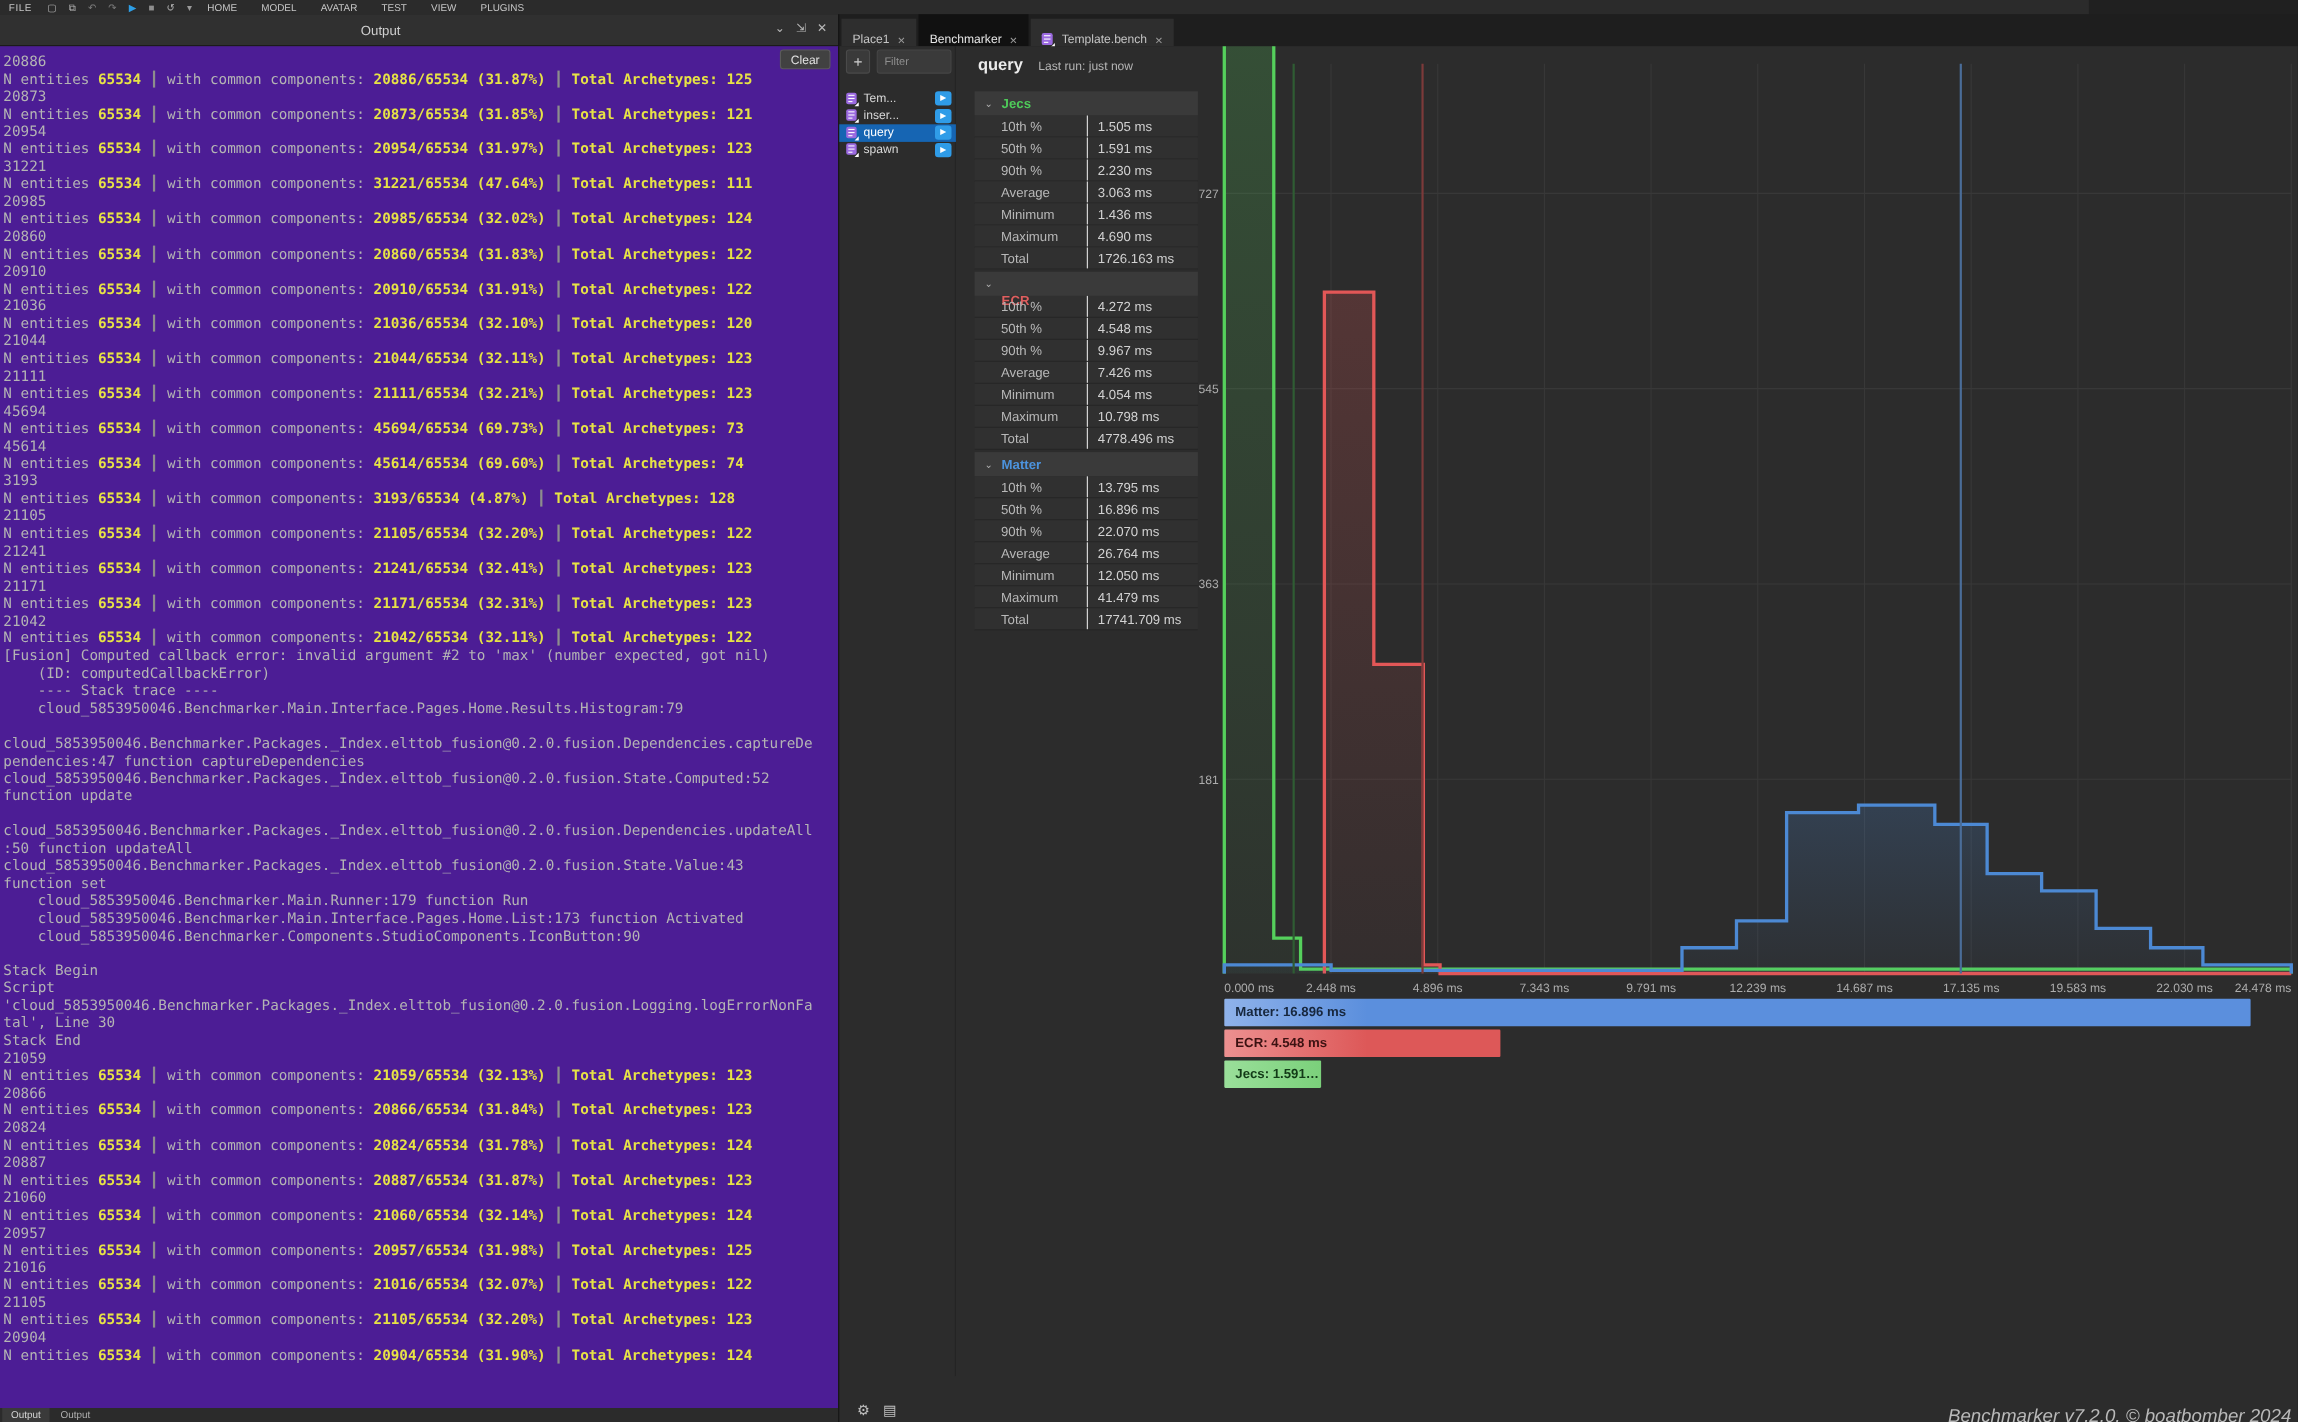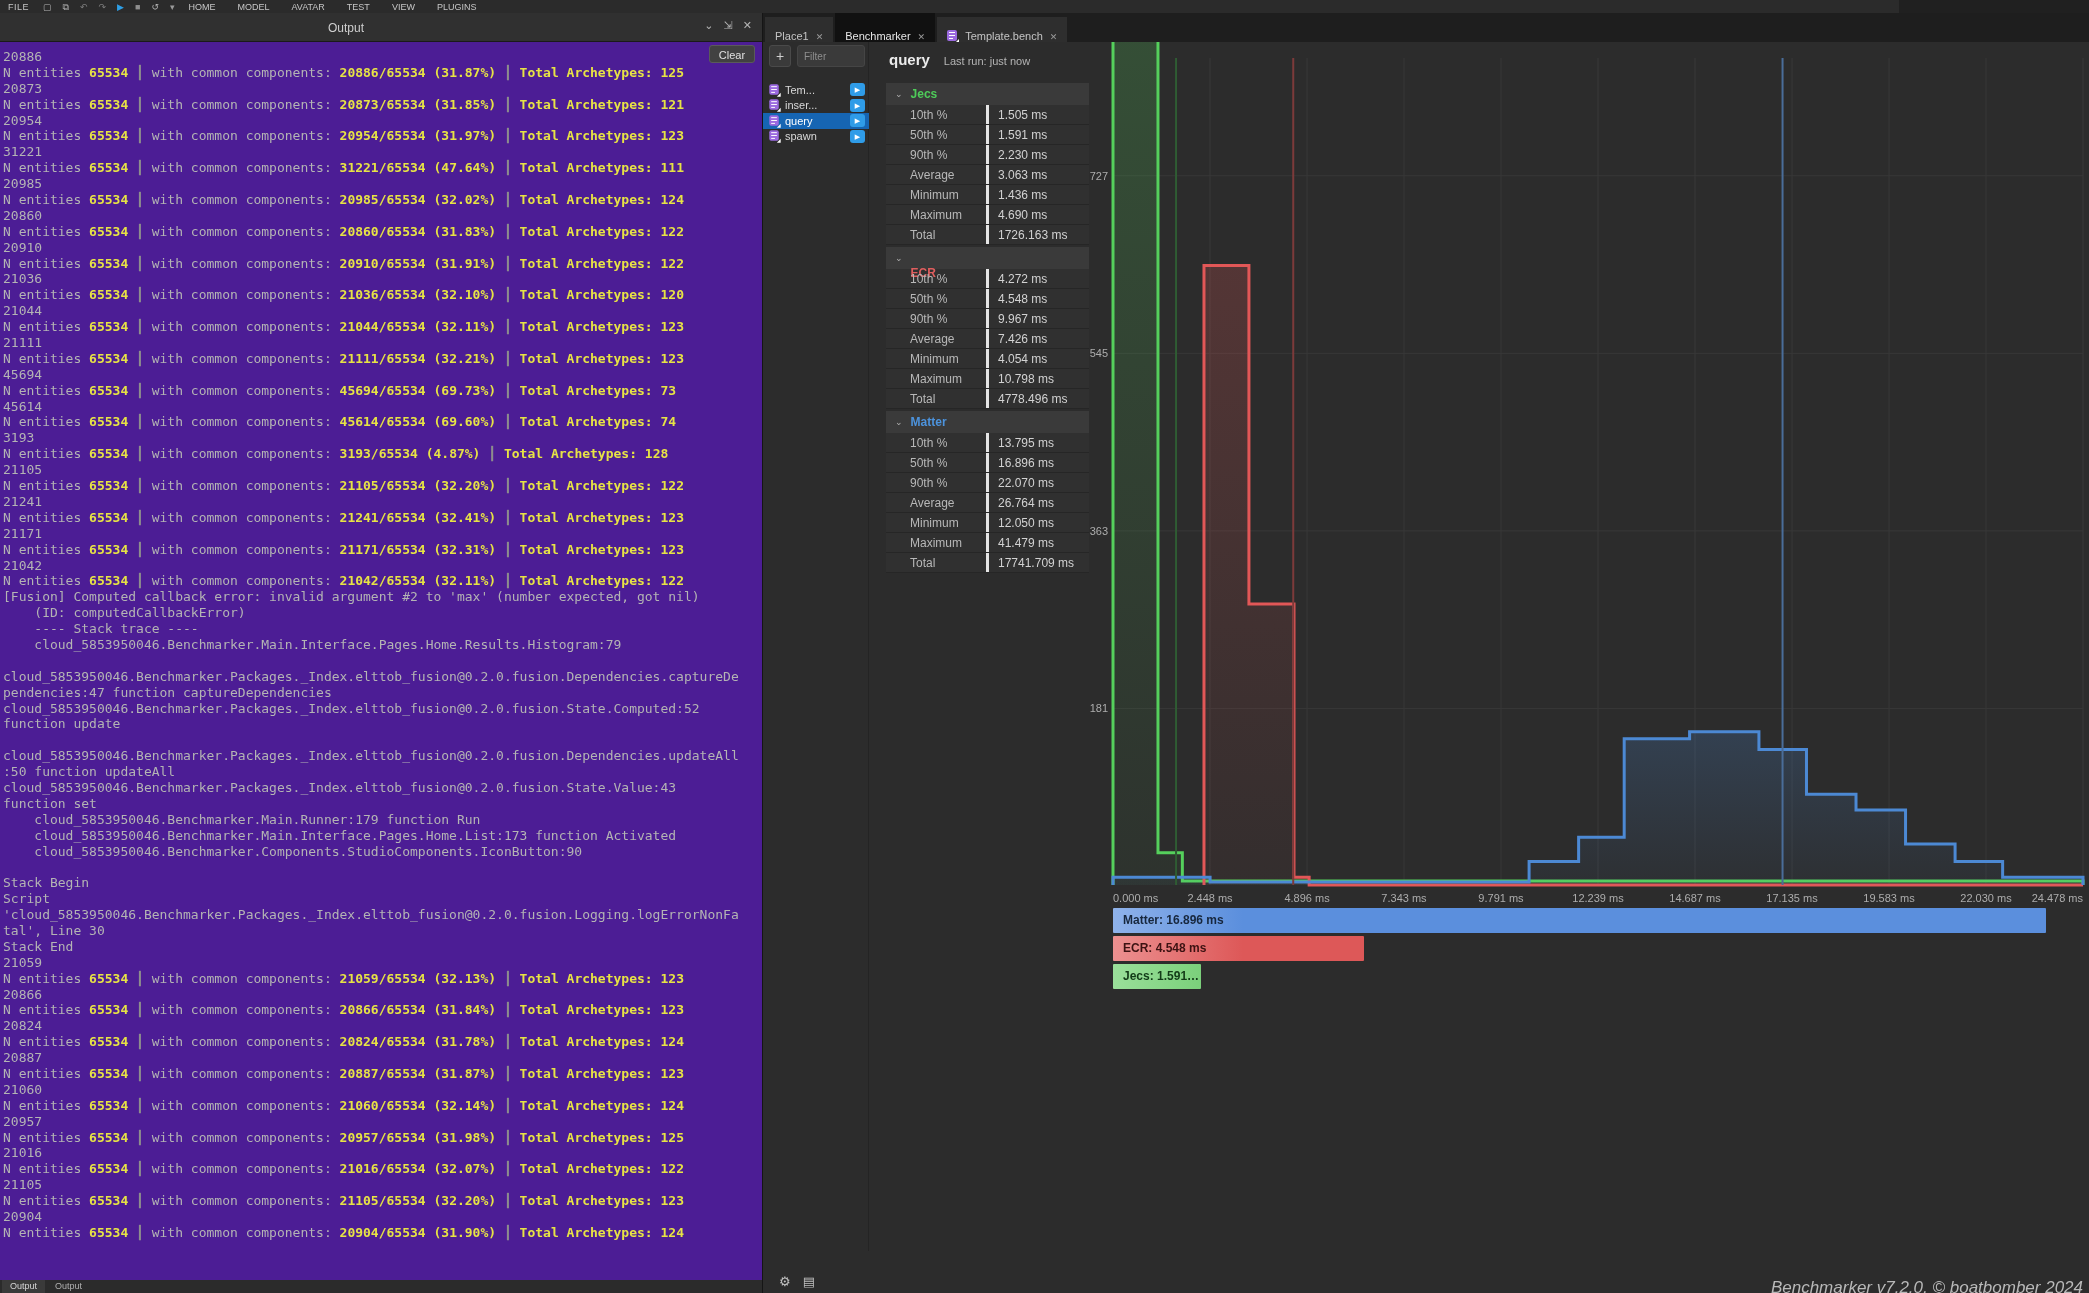--- a/index.html
+++ b/index.html
@@ -72,21 +72,21 @@
   
   .stats-head{position:absolute;left:126px;top:9px;white-space:nowrap}
   .stats-title{font-size:15px;font-weight:bold;color:#ececec;display:inline-block}
   .stats-lastrun{font-size:11px;color:#b5b5b5;display:inline-block;margin-left:14px}
   .stats-col{position:absolute;left:123px;top:39px;width:203px}
   .sec-header{height:22px;background:#3a3a3a;display:flex;align-items:center;gap:8px;
               padding-left:9px;font-size:12px;font-weight:bold;margin-top:2px}
   .sec-header .chev{color:#b0b0b0;font-size:9px;font-weight:normal}
   .stat-row{height:20px;display:flex;background:#303030;border-bottom:1px solid #262626;font-size:12px}
   .stat-label{width:103px;color:#b8b8b8;display:flex;align-items:center;padding-left:24px;
-              border-right:3px solid #e5e5e5}
+              border-right:1px solid #e5e5e5}
   .stat-value{flex:1;color:#d2d2d2;display:flex;align-items:center;padding-left:9px}
 
   
   .chart-svg{position:absolute;left:0;top:0}
   .legend-bar{position:absolute;left:350px;height:25px;border-radius:1px;font-size:12px;
               font-weight:bold;line-height:25px;padding-left:10px;white-space:nowrap;overflow:hidden}
 
   .plugin-footer-icons{position:absolute;left:16px;top:1232px;display:flex;gap:12px;color:#c0c0c0;font-size:13px}
   .credit{position:absolute;right:6px;top:1236px;font-size:17px;font-style:italic;color:#b9b9b9}
 </style>

